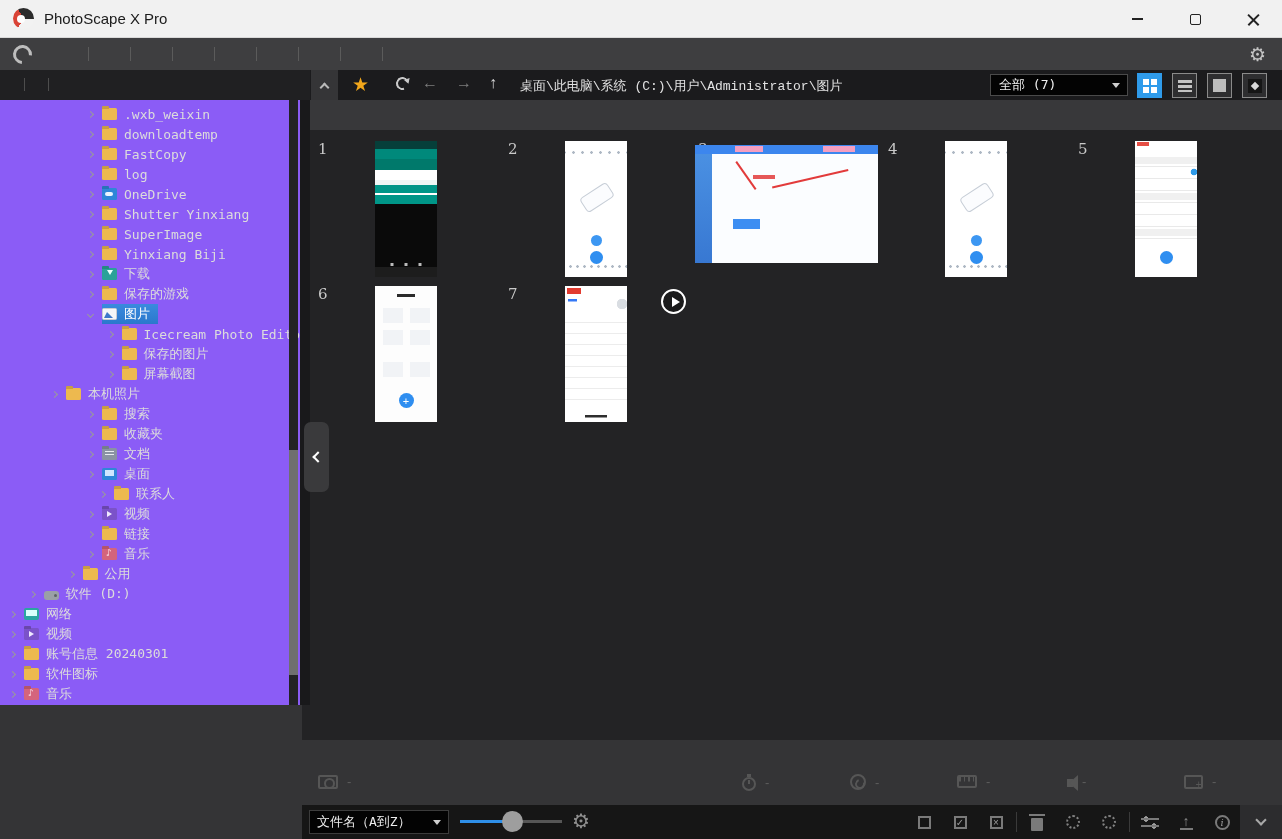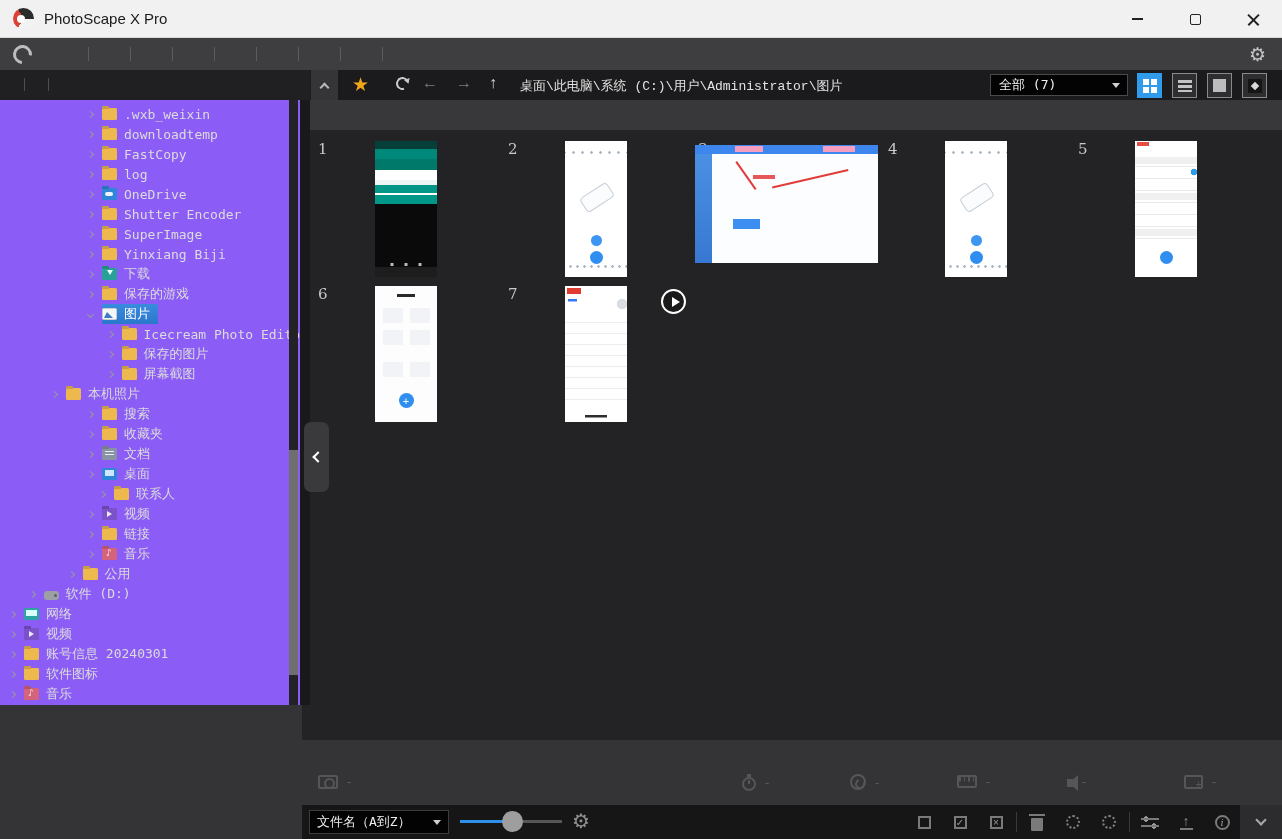--- a/index.html
+++ b/index.html
@@ -327,21 +327,21 @@
     <span class="chev" data-name="expander-icon"></span>
     <span class="tree-inner">
       <span class="tree-icon ic-onedrive" data-name="onedrive-icon"></span>
       <span class="tree-label" data-name="tree-item-label">OneDrive</span>
     </span>
   </div>
         <div class="tree-row" data-name="sidebar-tree-item" style="padding-left: 88px;">
     <span class="chev" data-name="expander-icon"></span>
     <span class="tree-inner">
       <span class="tree-icon ic-folder" data-name="folder-icon"></span>
-      <span class="tree-label" data-name="tree-item-label">Shutter Encoder</span>
+      <span class="tree-label" data-name="tree-item-label">Shutter Yinxiang</span>
     </span>
   </div>
         <div class="tree-row" data-name="sidebar-tree-item" style="padding-left: 88px;">
     <span class="chev" data-name="expander-icon"></span>
     <span class="tree-inner">
       <span class="tree-icon ic-folder" data-name="folder-icon"></span>
       <span class="tree-label" data-name="tree-item-label">SuperImage</span>
     </span>
   </div>
         <div class="tree-row" data-name="sidebar-tree-item" style="padding-left: 88px;">

